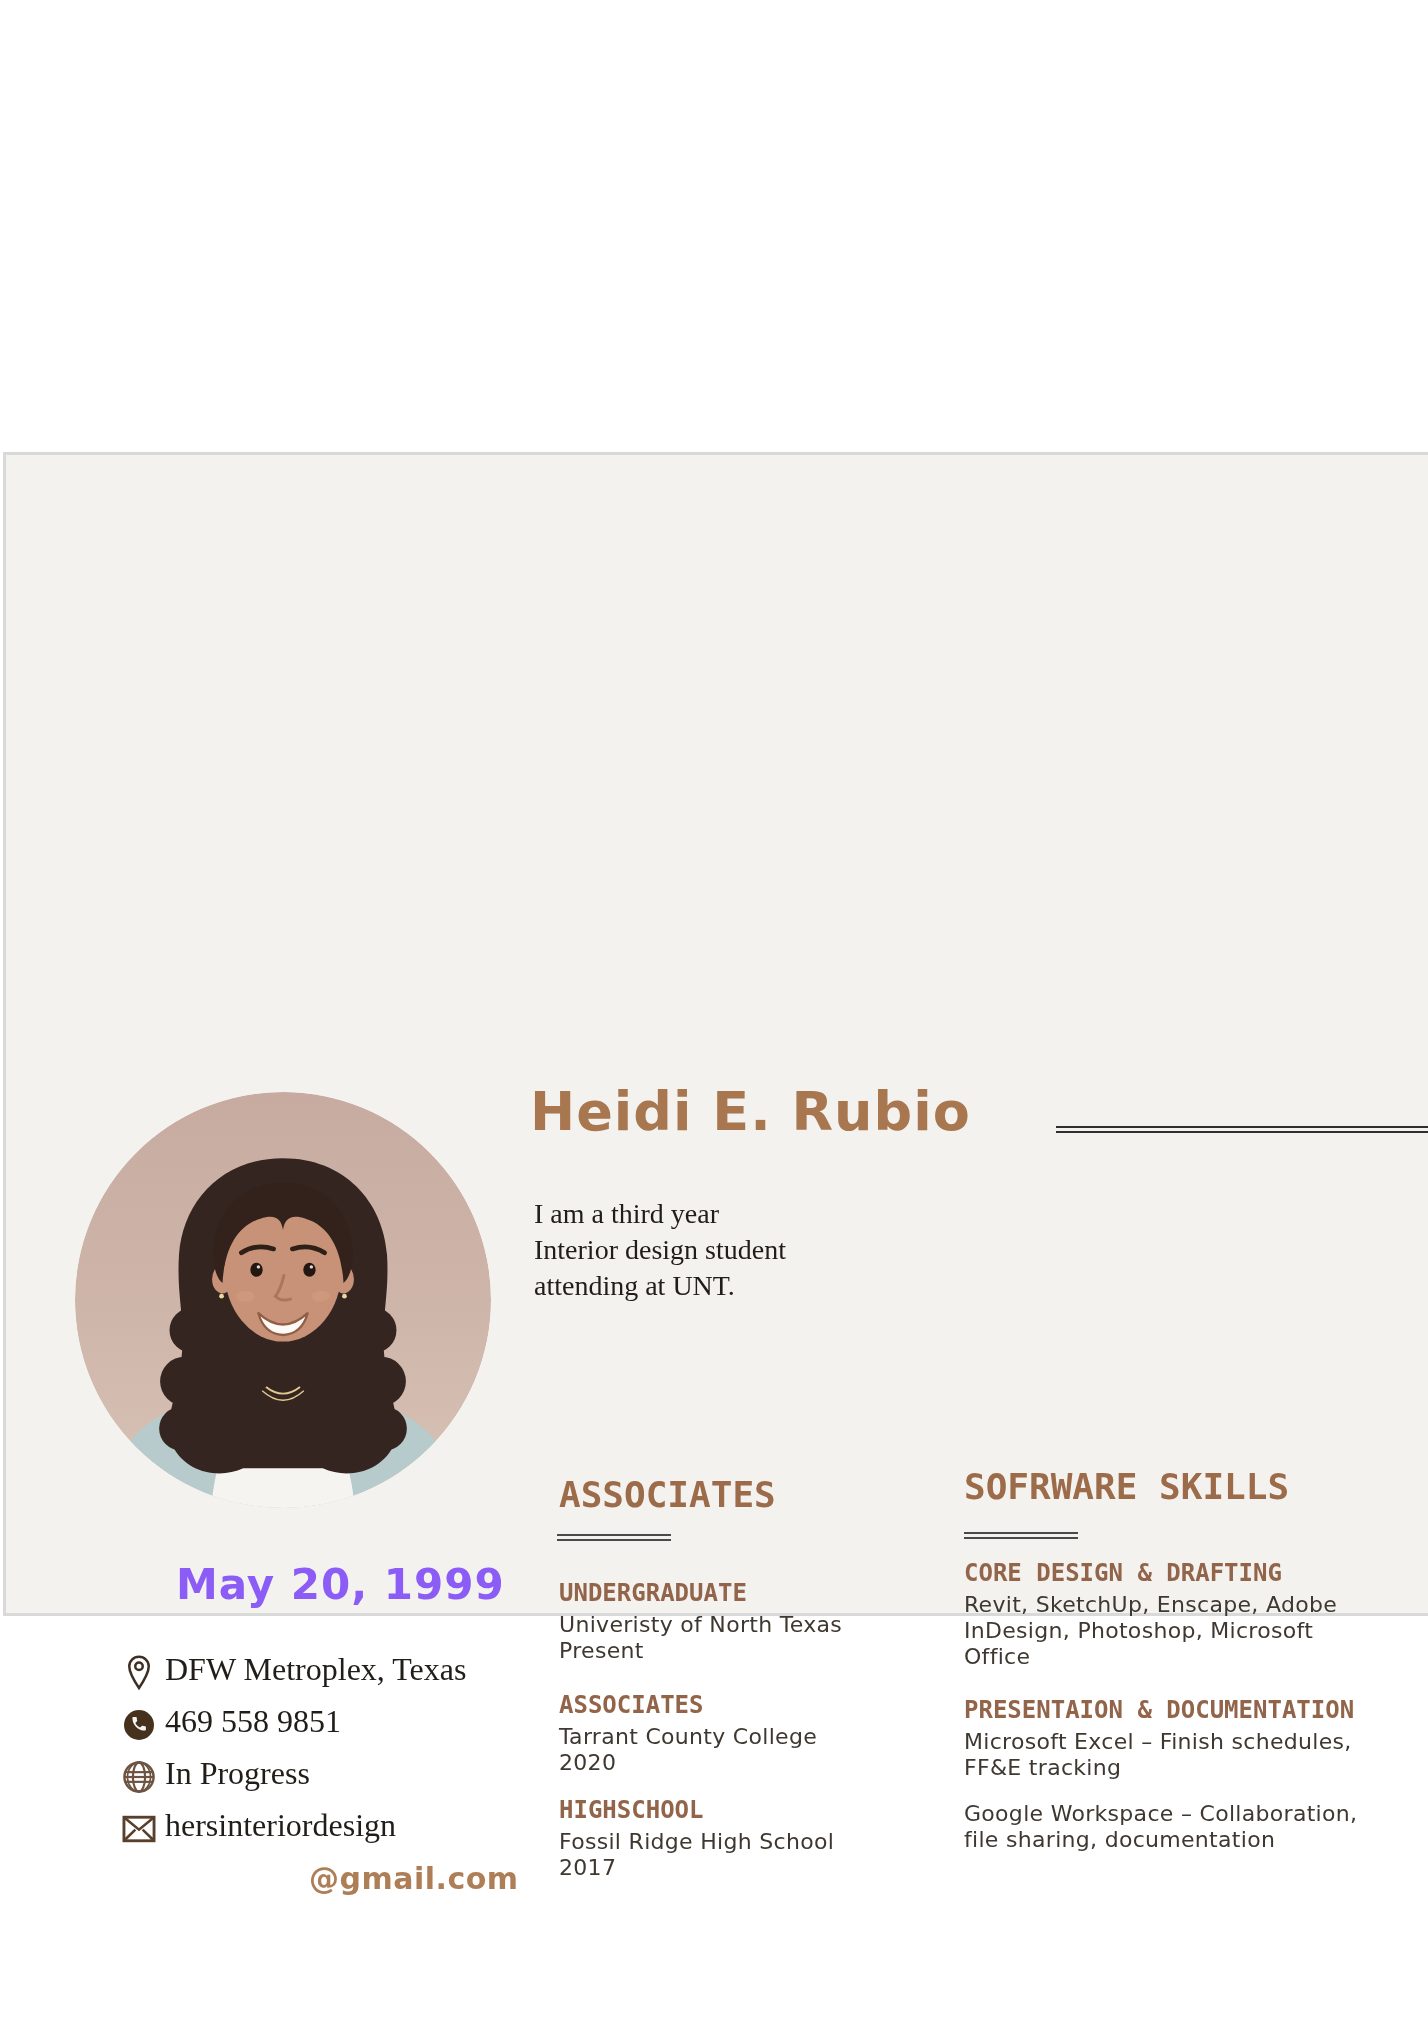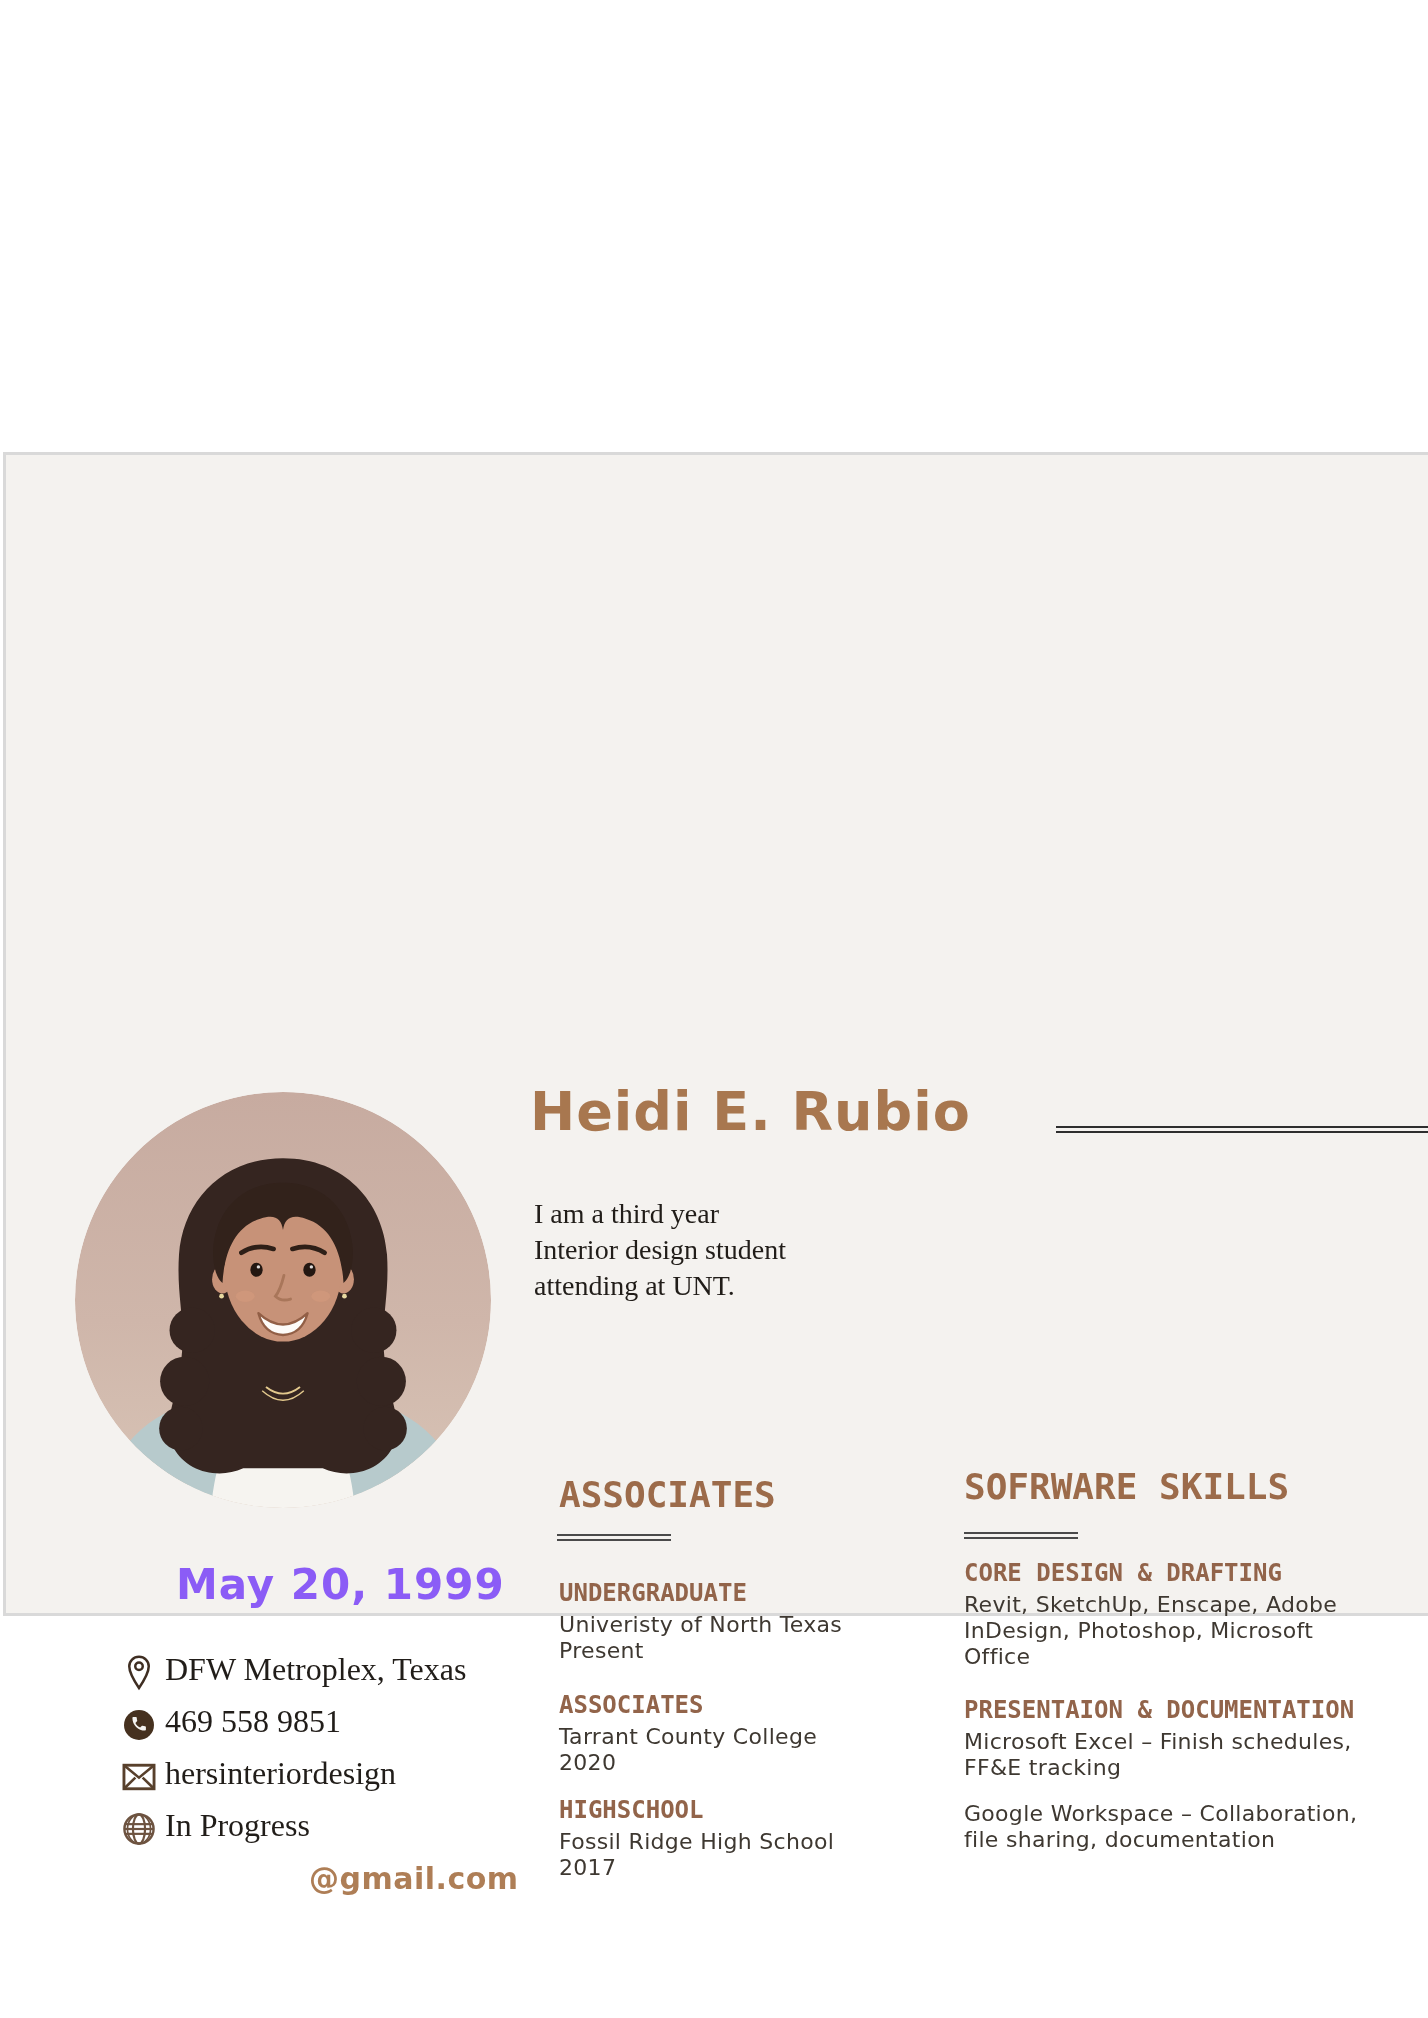--- a/index.html
+++ b/index.html
@@ -137,41 +137,41 @@
         <span class="contact-icon">
           <svg width="32" height="32" viewBox="0 0 32 32">
             <circle cx="16" cy="16" r="15" fill="#46311f"></circle>
             <path d="M12.4 13.9c1 2 2.7 3.7 4.7 4.7l1.6-1.6c.2-.2.5-.3.8-.2.8.3 1.7.4 2.6.4.4 0 .8.3.8.8v2.8c0 .4-.4.8-.8.8-7 0-12.7-5.7-12.7-12.7 0-.4.3-.8.8-.8H13c.4 0 .8.3.8.8 0 .9.1 1.8.4 2.6.1.3 0 .6-.2.8l-1.6 1.6z" fill="#f4f2ef"></path>
           </svg>
         </span>
         <span class="contact-text">469 558 9851</span>
       </div>
       <div class="contact-row">
         <span class="contact-icon">
-          <svg width="34" height="28" viewBox="0 0 26 21">
-            <rect x="1.5" y="1.5" width="23" height="18" fill="none" stroke="#58402c" stroke-width="2.2"></rect>
-            <path d="M1.5 1.5 L13 11 L24.5 1.5" fill="none" stroke="#58402c" stroke-width="2"></path>
-            <path d="M1.5 19.5 L10.2 11 M24.5 19.5 L15.8 11" fill="none" stroke="#58402c" stroke-width="2"></path>
-          </svg>
-        </span>
-        <span class="contact-text">hersinteriordesign</span>
-      </div>
-      <div class="contact-row">
-        <span class="contact-icon">
           <svg width="34" height="34" viewBox="0 0 28 28">
             <circle cx="14" cy="14" r="12" fill="none" stroke="#6d5340" stroke-width="2"></circle>
             <ellipse cx="14" cy="14" rx="5" ry="12" fill="none" stroke="#6d5340" stroke-width="1.8"></ellipse>
             <ellipse cx="14" cy="14" rx="9.5" ry="12" fill="none" stroke="#6d5340" stroke-width="1.4"></ellipse>
             <line x1="2.6" y1="10" x2="25.4" y2="10" stroke="#6d5340" stroke-width="1.8"></line>
             <line x1="2" y1="14" x2="26" y2="14" stroke="#6d5340" stroke-width="1.8"></line>
             <line x1="2.6" y1="18" x2="25.4" y2="18" stroke="#6d5340" stroke-width="1.8"></line>
           </svg>
         </span>
         <span class="contact-text">In Progress</span>
       </div>
+      <div class="contact-row">
+        <span class="contact-icon">
+          <svg width="34" height="28" viewBox="0 0 26 21">
+            <rect x="1.5" y="1.5" width="23" height="18" fill="none" stroke="#58402c" stroke-width="2.2"></rect>
+            <path d="M1.5 1.5 L13 11 L24.5 1.5" fill="none" stroke="#58402c" stroke-width="2"></path>
+            <path d="M1.5 19.5 L10.2 11 M24.5 19.5 L15.8 11" fill="none" stroke="#58402c" stroke-width="2"></path>
+          </svg>
+        </span>
+        <span class="contact-text">hersinteriordesign</span>
+      </div>
     </div>
     <div class="gmail">@gmail.com</div>
 
     <h2 class="sec-heading" style="left:553px;top:1020px;">ASSOCIATES</h2>
     <div class="sec-rule" style="left:551px;top:1079px;"></div>
 
     <div class="entry" style="left:553px;top:1124px;">
       <div class="cat">UNDERGRADUATE</div>
       <div class="body-line">Univeristy of North Texas</div>
       <div class="body-line">Present</div>

